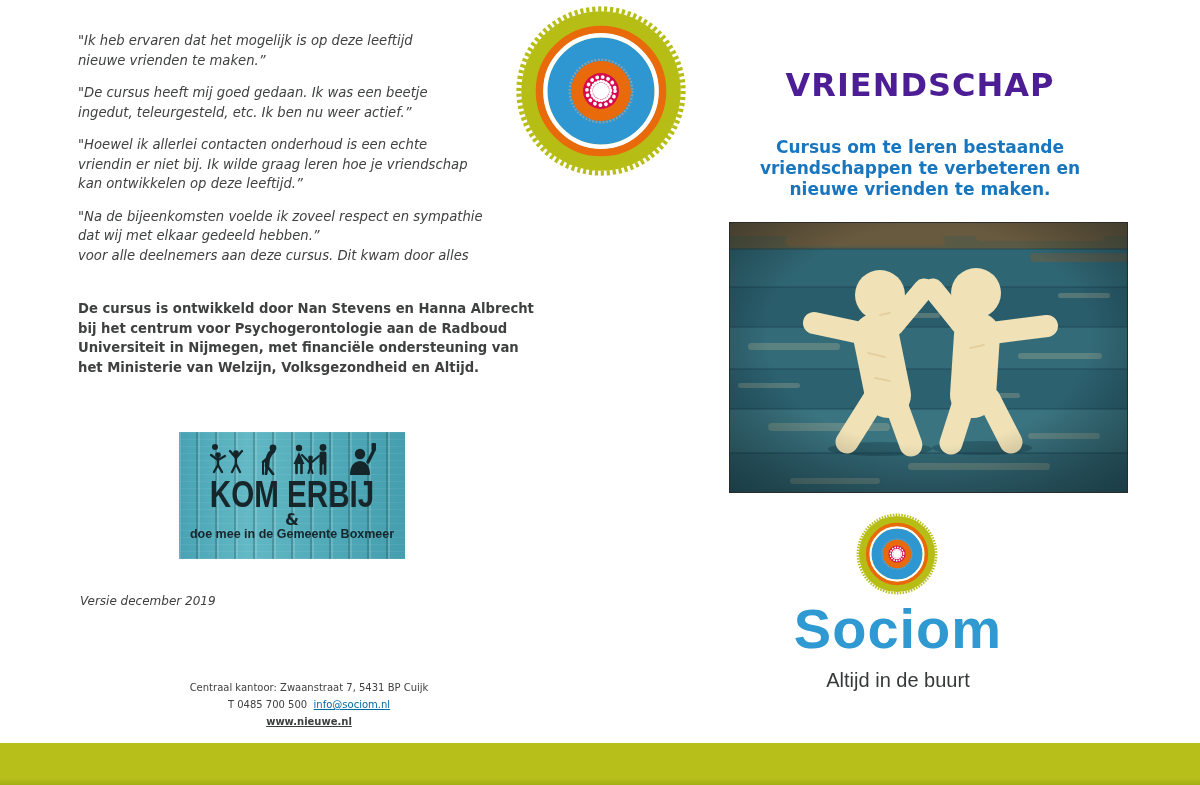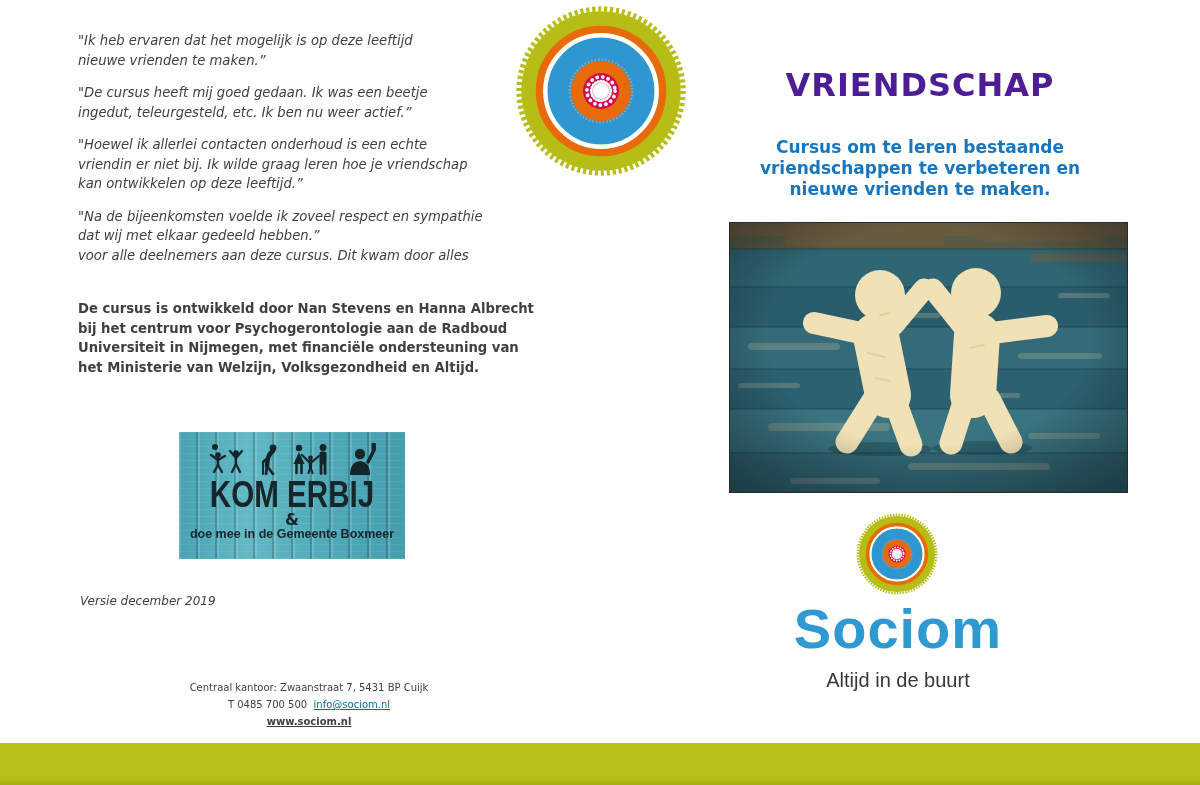--- a/index.html
+++ b/index.html
@@ -174,21 +174,21 @@
   </div>
 
   <div class="version">Versie december 2019</div>
 
   <div class="contact">
     <div>Centraal kantoor: Zwaanstraat 7, 5431 BP Cuijk</div>
     <div>
       <span>T 0485 700 500</span>&nbsp;
       <a href="#">info@sociom.nl</a>
     </div>
-    <div class="site">www.sociom.nl</div>
+    <div class="site">www.nieuwe.nl</div>
   </div>
 
   <div class="logo-big">
     <svg viewBox="0 0 100 100">
         <use href="#sociom-mark"></use>
       </svg>
   </div>
 
   <div class="r-title">VRIENDSCHAP</div>
   <div class="r-sub">

